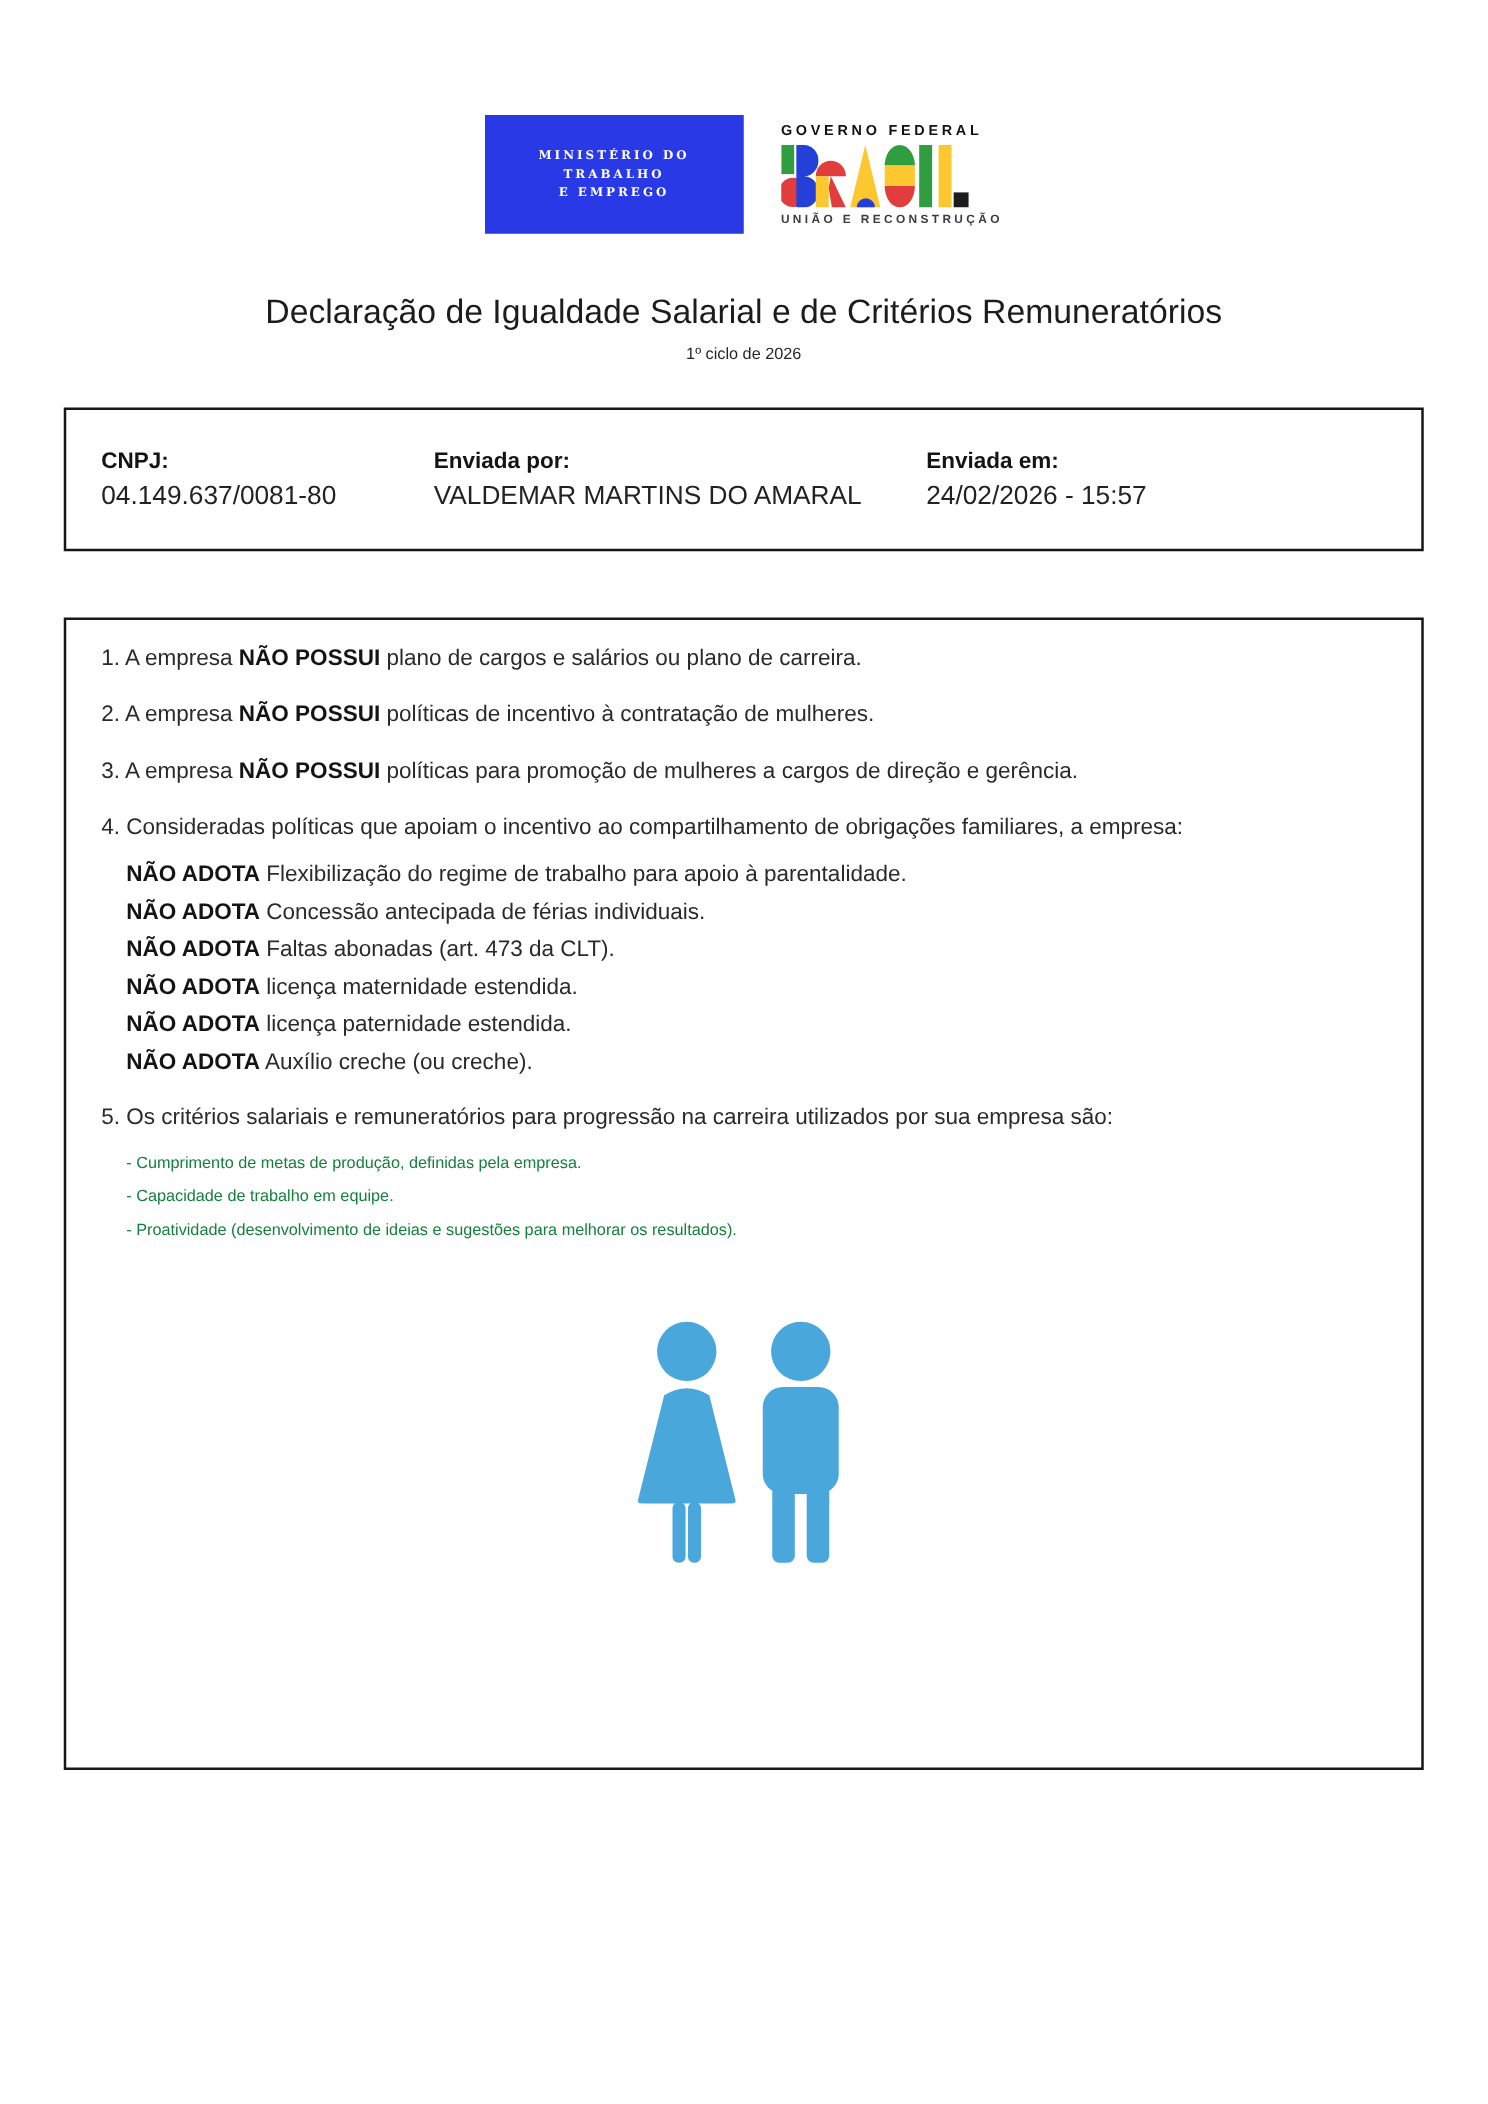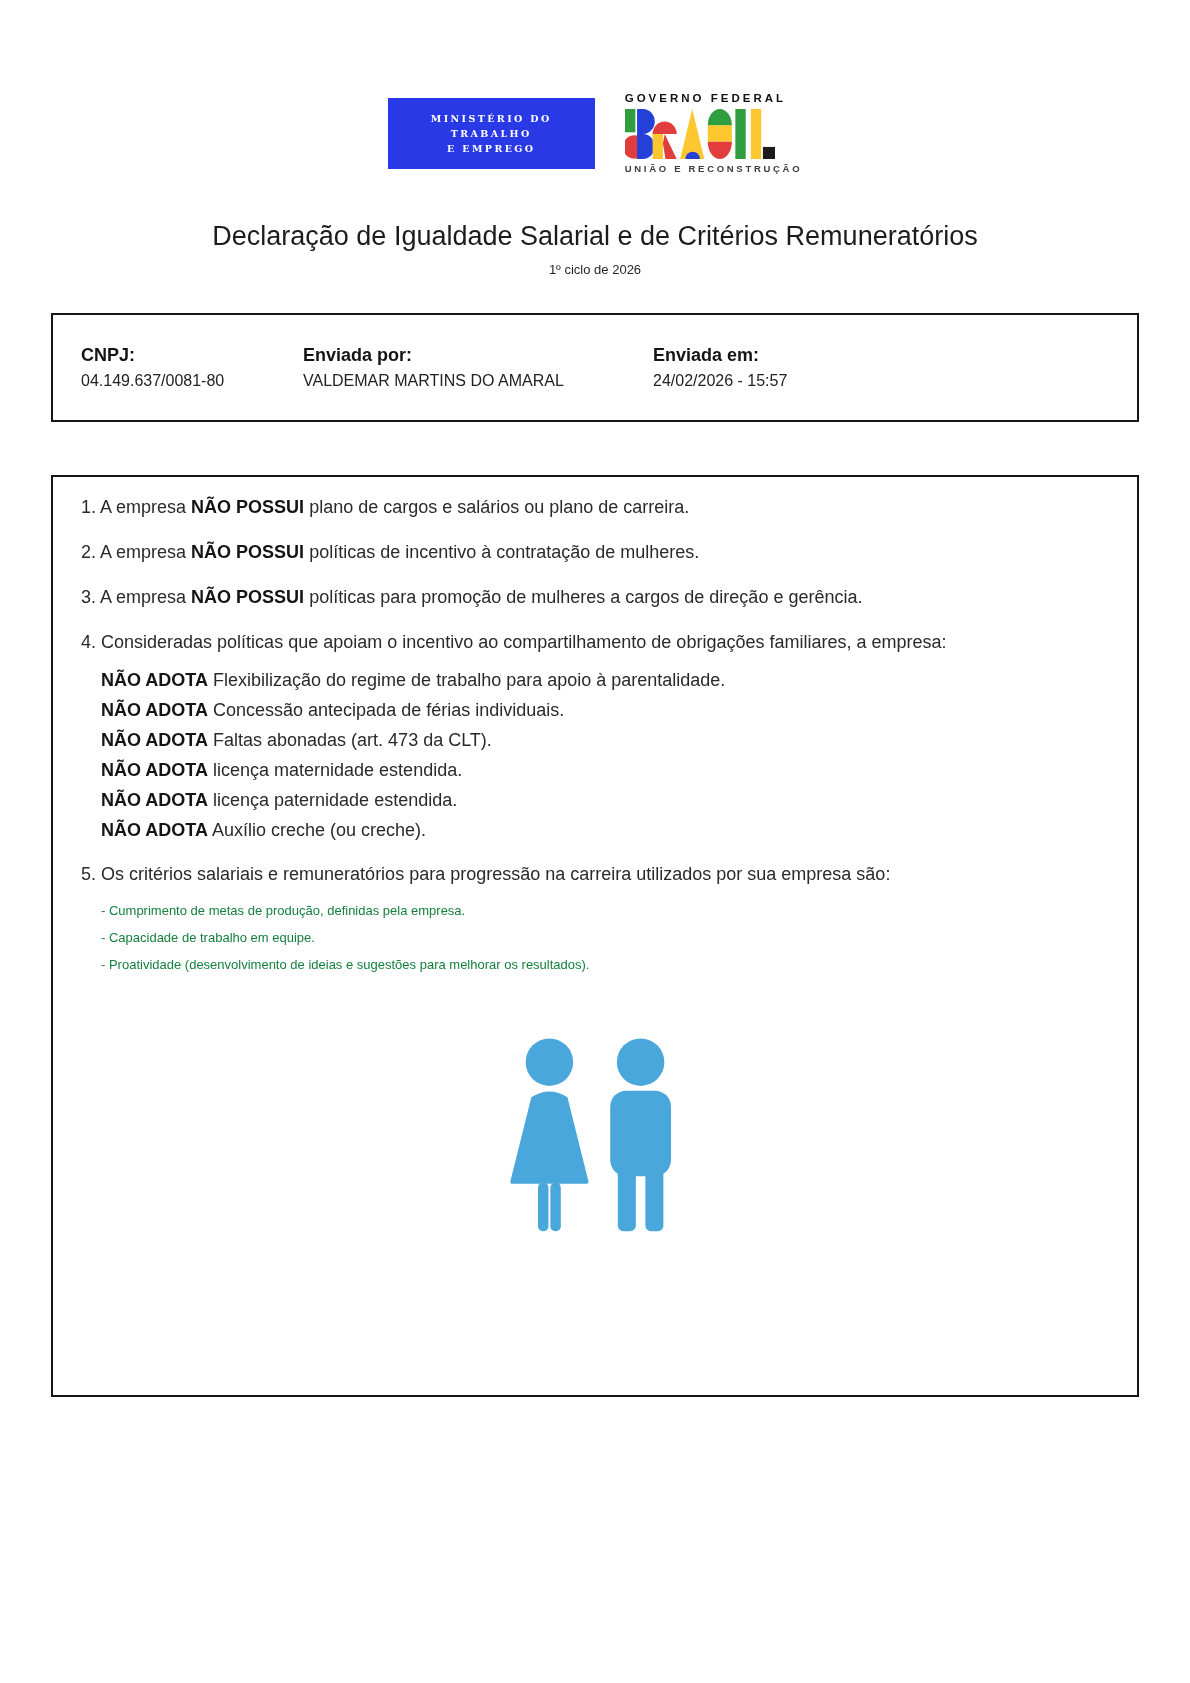--- a/index.html
+++ b/index.html
@@ -5,39 +5,39 @@
   *{box-sizing:border-box;}
   html,body{margin:0;padding:0;}
   body{
     width:1190px;height:1683px;background:#ffffff;
     font-family:"Liberation Sans",sans-serif;color:#2a2a2a;
     position:relative;overflow:hidden;
   }
   
   .header{display:flex;justify-content:center;align-items:center;gap:30px;padding-top:92px;}
   .ministry-box{
-    width:207px;height:71px;background:#2939e6;color:#ffffff;
+    width:207px;height:95px;background:#2939e6;color:#ffffff;
     display:flex;flex-direction:column;justify-content:center;text-align:center;
     font-family:"DejaVu Serif",serif;font-weight:700;font-size:9.5px;
     letter-spacing:2.4px;line-height:15px;
   }
   .gov-brand{display:flex;flex-direction:column;align-items:flex-start;}
   .gov-top{font-size:11.5px;font-weight:700;letter-spacing:3px;color:#111;margin-bottom:4px;text-align:right;}
   .brand-svg{display:block;margin:1px 0 4px;}
   .gov-bottom{font-size:9.5px;font-weight:700;letter-spacing:2.7px;color:#3c3c3c;}
   
   .title{text-align:center;font-size:27px;font-weight:500;color:#1c1c1c;margin-top:47px;}
   .subtitle{text-align:center;font-size:13px;color:#262626;margin-top:10px;}
   
   .info-box{
     width:1088px;margin:36px auto 0;border:2px solid #161616;
-    padding:30px 28px;display:grid;grid-template-columns:222px 350px auto;
+    padding:30px 28px;display:grid;grid-template-columns:222px 350px auto;gap:44px;
   }
   .info-label{font-weight:700;font-size:18px;color:#141414;}
-  .info-value{font-size:16px;margin-top:6px;color:#222;}
+  .info-value{font-size:21px;margin-top:6px;color:#222;}
   
   .decl-box{
     width:1088px;height:922px;margin:53px auto 0;border:2px solid #161616;
     padding:19px 28px 0;overflow:hidden;
   }
   .item{font-size:18px;line-height:22px;margin:0 0 23px;color:#2a2a2a;}
   .item b,.policy b{color:#141414;}
   .item4-intro{margin-bottom:12px;}
   .policies{margin:0 0 18px 20px;}
   .policy{font-size:18px;line-height:30px;color:#2a2a2a;}

